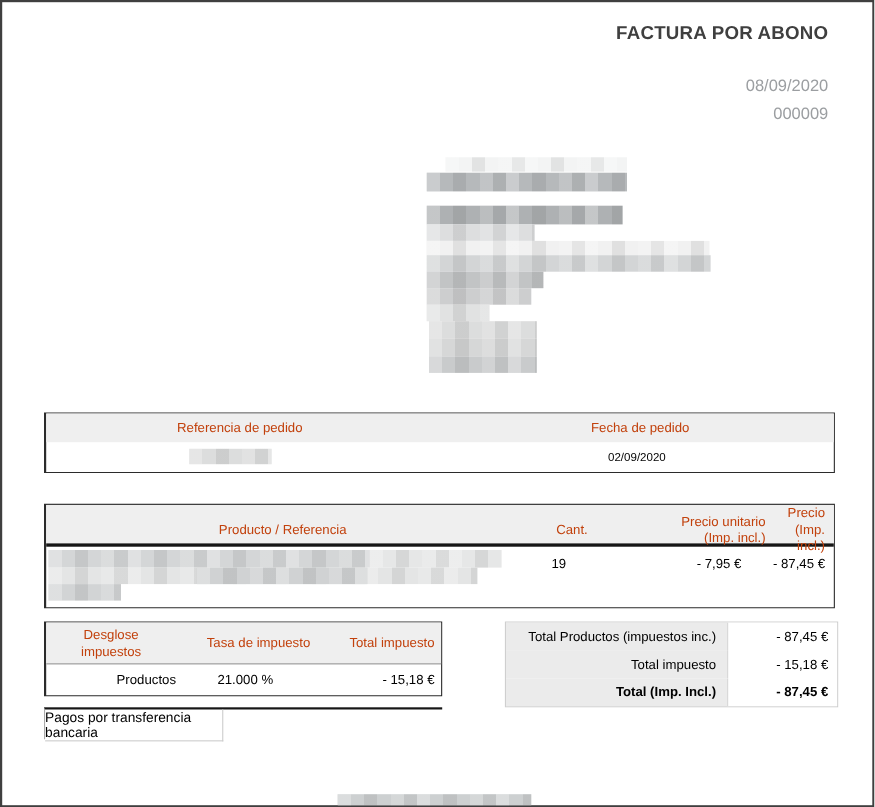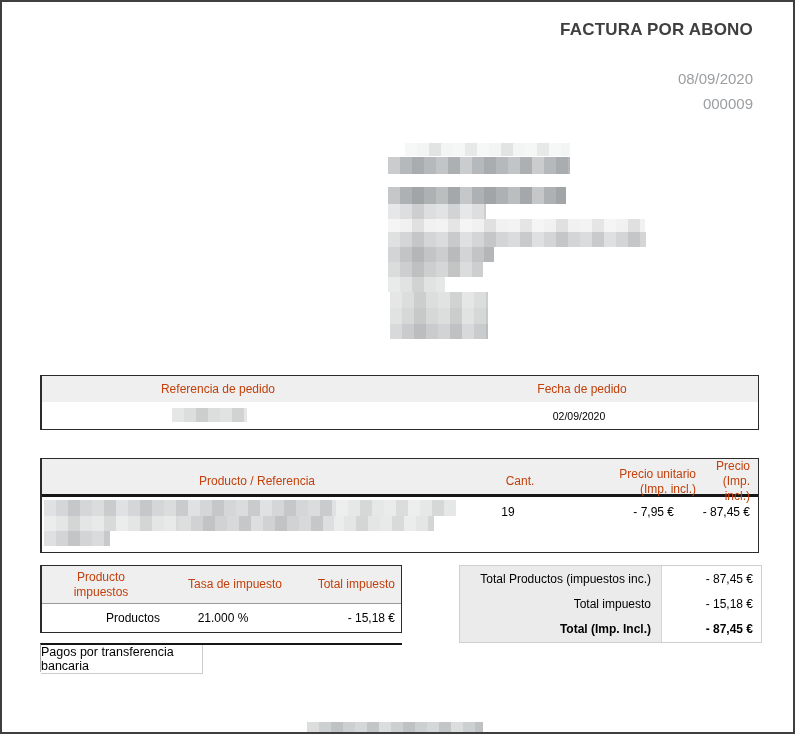--- a/index.html
+++ b/index.html
@@ -120,21 +120,21 @@
         <div class="c">19</div>
         <div class="r">- 7,95 €</div>
         <div class="r pr8">- 87,45 €</div>
       </div>
     </div>
   </div>
 
   <div class="tbl tax-tbl">
     <div class="grid thead tax-head">
       <div class="c">
-        <div>Producto</div>
+        <div>Desglose</div>
         <div>impuestos</div>
       </div>
       <div class="c">Tasa de impuesto</div>
       <div class="r">Total impuesto</div>
     </div>
     <div class="grid tax-row">
       <div class="l">Productos</div>
       <div class="c">21.000 %</div>
       <div class="r">- 15,18 €</div>
     </div>

